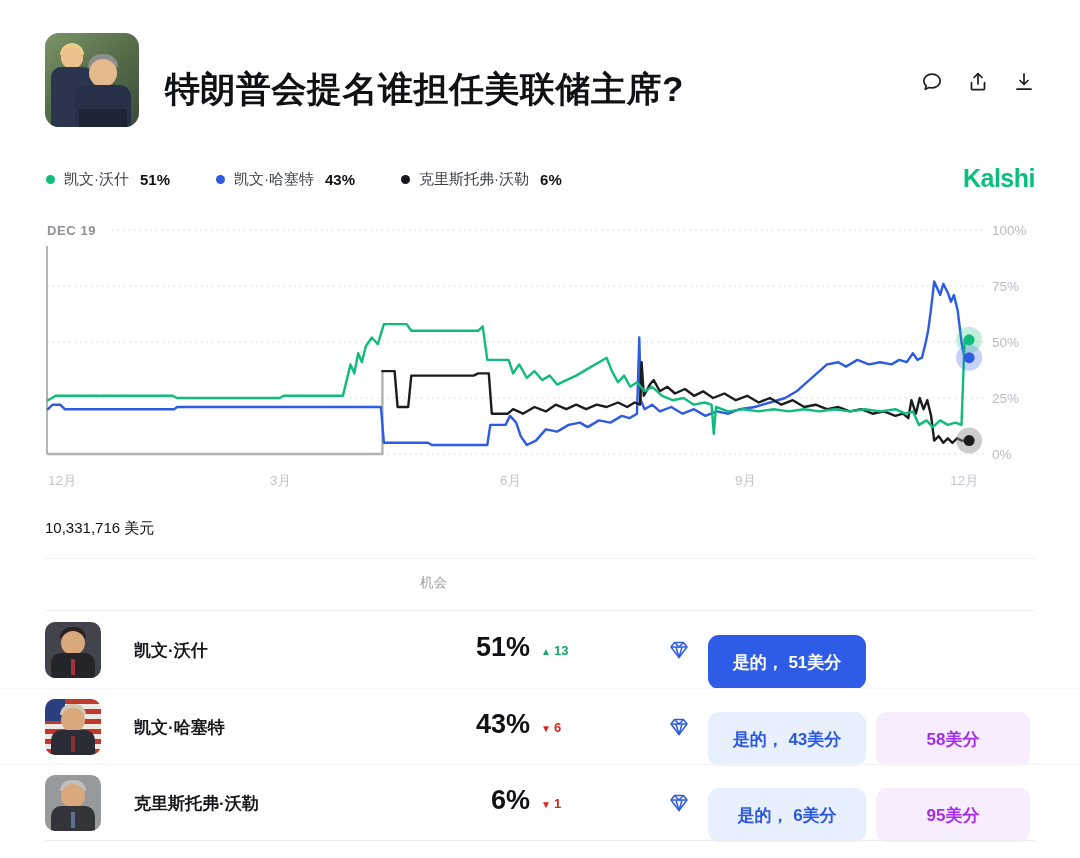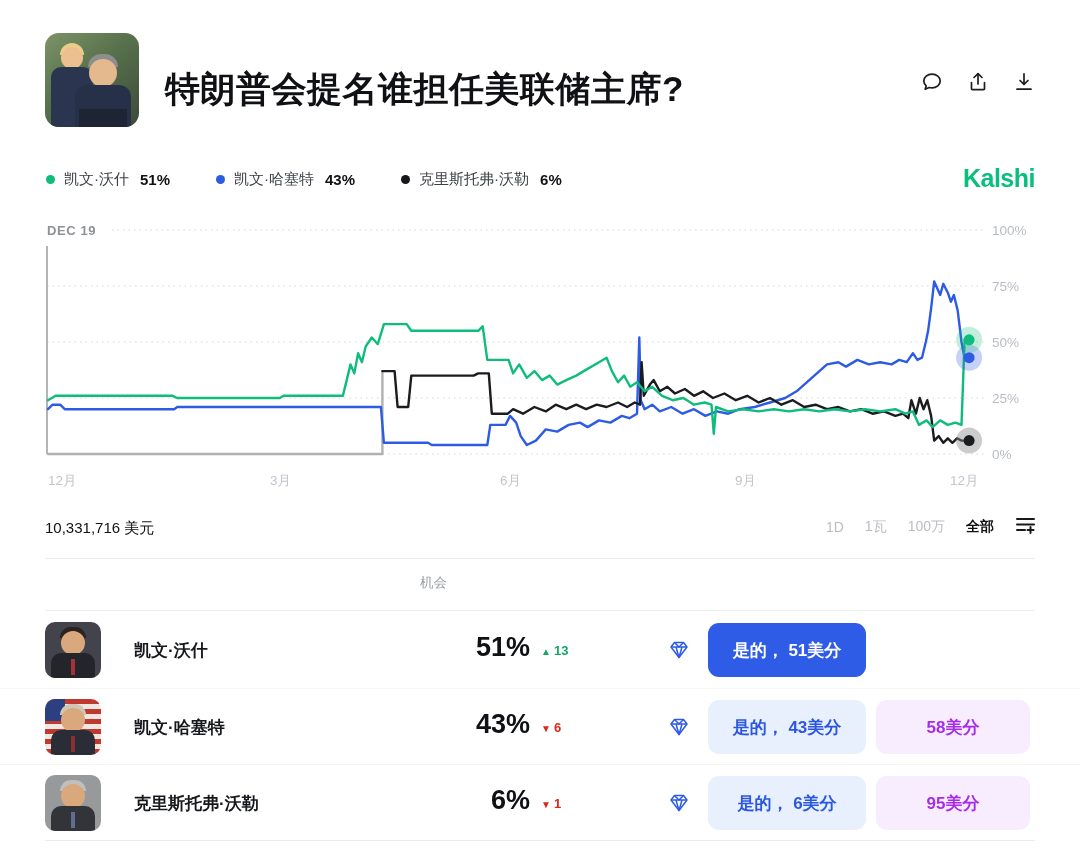--- a/index.html
+++ b/index.html
@@ -76,21 +76,21 @@
 
   .r-name { position:absolute; left:134px; top:0; height:76px; display:flex; align-items:center;
             font-size:17px; font-weight:600; color:#17181c; }
   .r-pct { position:absolute; left:400px; top:20px; width:130px; text-align:right;
            font-size:27px; font-weight:700; color:#101114; }
   .r-chg { position:absolute; left:541px; top:31px; font-size:13px; font-weight:700; }
   .r-chg .tri { font-size:10px; margin-right:3px; }
   .r-chg.up { color:#16a765; } .r-chg.down { color:#da291c; }
   .r-gem { position:absolute; left:668px; top:27px; width:22px; height:22px; }
   .r-gem svg { width:22px; height:22px; stroke:#2d5be3; stroke-width:1.5; fill:none; stroke-linejoin:round; }
-  .btn { position:absolute; top:11px; height:54px; border:none; border-radius:11px; font-size:17px;
+  .btn { position:absolute; top:23px; height:54px; border:none; border-radius:11px; font-size:17px;
          font-weight:600; cursor:pointer; font-family:"Liberation Sans",sans-serif;
          display:flex; align-items:center; justify-content:center; }
   .btn-yes { left:708px; width:158px; }
   .btn-yes.solid { background:#2e5ce6; color:#ffffff; }
   .btn-yes.light { background:#e9f0fd; color:#2b57e0; }
   .btn-no { left:876px; width:154px; background:#f7edfe; color:#a62ce8; }
 </style>
 </head>
 <body>
 
@@ -183,35 +183,20 @@
 
       <text class="xtick" x="48" y="267">12月</text>
       <text class="xtick" x="270" y="267">3月</text>
       <text class="xtick" x="500" y="267">6月</text>
       <text class="xtick" x="735" y="267">9月</text>
       <text class="xtick" x="950" y="267">12月</text>
     </svg>
   </div>
 
   <div class="volume">10,331,716 美元</div>
-  <div class="ranges">
-    <span class="rng">1D</span>
-    <span class="rng">1瓦</span>
-    <span class="rng">100万</span>
-    <span class="rng sel">全部</span>
-    <span class="rng-icn">
-      <svg viewBox="0 0 21 21">
-          <path d="M2 5h17"></path>
-          <path d="M2 10.5h17"></path>
-          <path d="M2 16h8"></path>
-          <path d="M15.5 13v6"></path>
-          <path d="M12.5 16h6"></path>
-        </svg>
-    </span>
-  </div>
 
   <div class="div d1"></div>
   <div class="col-head">机会</div>
   <div class="div d2"></div>
 
   <div class="rows">
 
     <div class="row">
       <div class="r-photo ph-warsh">
         <div class="hair"></div>

